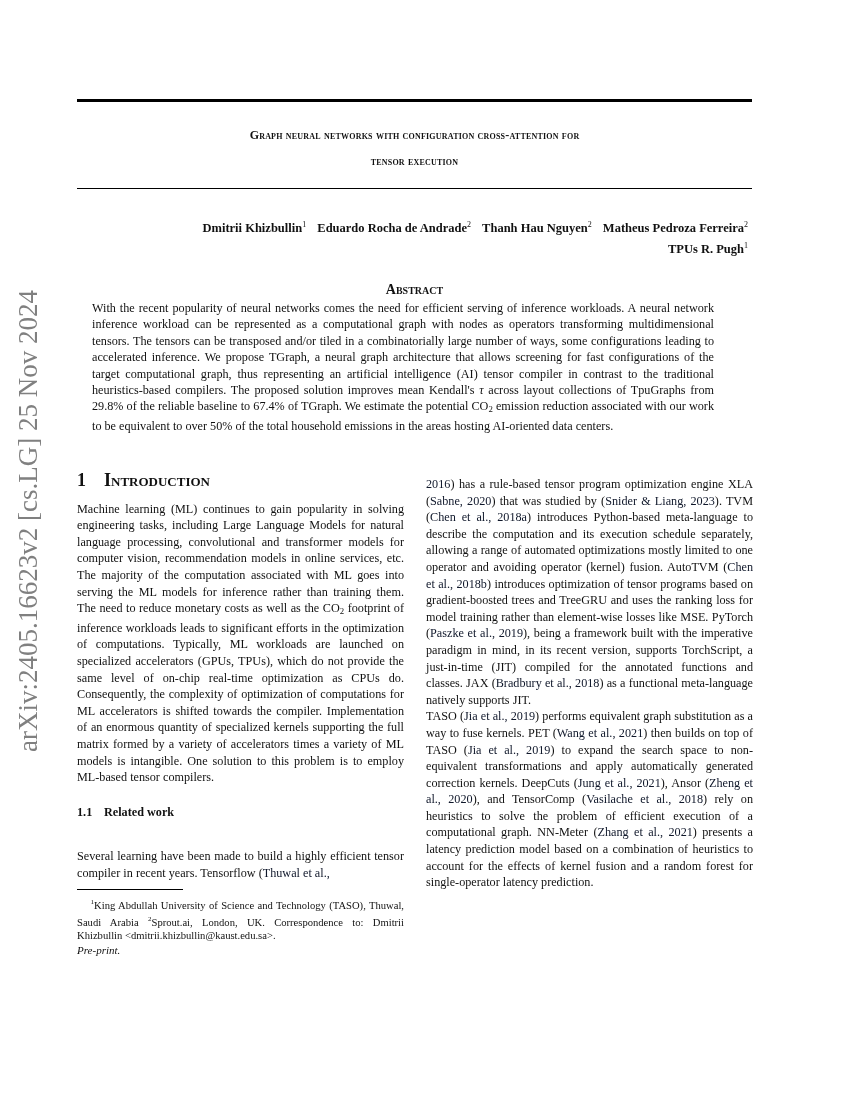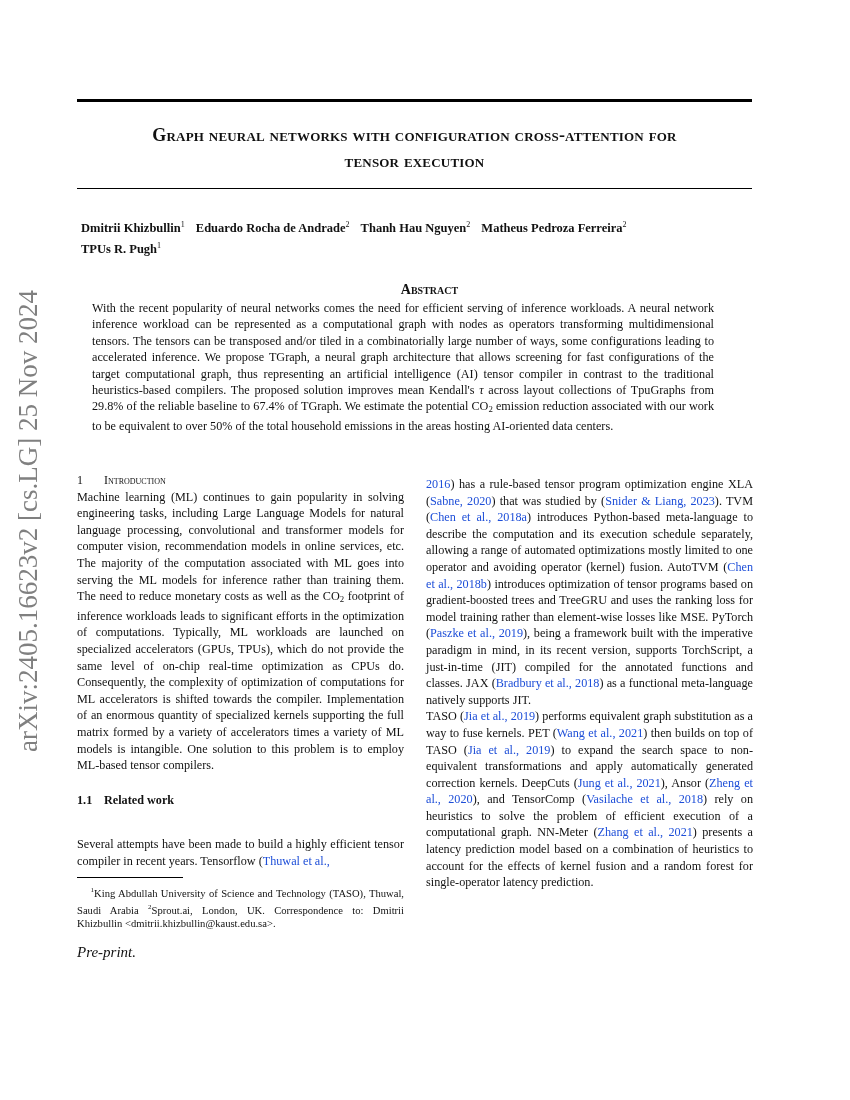--- a/index.html
+++ b/index.html
@@ -4,52 +4,52 @@
 <style>
   html, body { margin: 0; padding: 0; background: #ffffff; }
   body {
     width: 850px; height: 1100px; position: relative; overflow: hidden;
     font-family: "Liberation Serif", "DejaVu Serif", serif; color: #111;
   }
   .rule-top { position: absolute; left: 77px; top: 99px; width: 675px; height: 3px; background: #000; }
   .rule-mid { position: absolute; left: 77px; top: 188px; width: 675px; height: 1px; background: #000; }
   .title {
     position: absolute; left: 77px; top: 122px; width: 675px; text-align: center;
-    font-weight: bold; font-size: 18px; line-height: 26px; letter-spacing: 0.2px;
+    font-weight: bold; font-size: 12px; line-height: 26px; letter-spacing: 0.2px;
   }
   .title .sc { font-variant: small-caps; }
   .authors {
-    position: absolute; left: 77px; top: 216px; width: 675px; text-align: left;
+    position: absolute; left: 77px; top: 216px; width: 675px; text-align: right;
     font-weight: bold; font-size: 12.5px; line-height: 18px;
   }
   .authors .au { margin: 0 4px; white-space: nowrap; }
   .authors sup { font-weight: normal; font-size: 8px; vertical-align: 5px; }
   .abs-head {
-    position: absolute; left: 92px; top: 282px; width: 675px; text-align: center;
+    position: absolute; left: 77px; top: 282px; width: 675px; text-align: center;
     font-weight: bold; font-size: 14px; font-variant: small-caps;
   }
   .abs-body {
     position: absolute; left: 92px; top: 300px; width: 622px;
     font-size: 12.2px; line-height: 16.4px; text-align: justify;
   }
   .col { position: absolute; width: 327px; font-size: 12.2px; line-height: 16.6px; text-align: justify; hyphens: auto; }
   .col p { margin: 0; }
   .col-left { left: 77px; top: 472px; }
   .col-right { left: 426px; top: 476px; }
-  .sec-head { font-weight: normal; font-size: 12px; }
+  .sec-head { font-weight: bold; font-size: 18px; margin-bottom: 12px; }
   .sec-head .num { display: inline-block; width: 27px; }
   .sec-head .txt { font-variant: small-caps; }
   .subsec-head { font-weight: bold; font-size: 12.2px; margin: 18px 0 28px 0; }
   .subsec-head .num { display: inline-block; width: 27px; }
   .col-right p + p { }
-  a.cite { color: #1d4ed8; text-decoration: none; }
+  a.cite { color: #0f172a; text-decoration: none; }
   .fn-rule { width: 106px; height: 1px; background: #000; margin: 8px 0 6px 0; }
   .footnote { font-size: 10.6px; line-height: 13.6px; text-align: justify; }
   .footnote sup { font-size: 7px; }
-  .preprint { font-size: 15px; font-style: italic; margin-top: 14px; }
+  .preprint { font-size: 11px; font-style: italic; }
   .arxiv-side {
     position: absolute; left: 8px; top: 752px; width: 470px; height: 40px;
     transform: rotate(-90deg); transform-origin: 0 0;
     font-family: "Liberation Serif", "DejaVu Serif", serif; font-size: 27px; color: #808080;
     white-space: nowrap; line-height: 40px;
   }
   sub { font-size: 0.72em; vertical-align: -2px; }
 </style>
 </head>
 <body>
@@ -75,21 +75,21 @@
 <div class="abs-body"><span>With the recent popularity of neural networks comes the need for efficient serving of inference workloads. A neural network inference workload can be represented as a computational graph with nodes as operators transforming multidimensional tensors. The tensors can be transposed and/or tiled in a combinatorially large number of ways, some configurations leading to accelerated inference. We propose TGraph, a neural graph architecture that allows screening for fast configurations of the target computational graph, thus representing an artificial intelligence (AI) tensor compiler in contrast to the traditional heuristics-based compilers. The proposed solution improves mean Kendall's </span><i>τ</i><span> across layout collections of TpuGraphs from 29.8% of the reliable baseline to 67.4% of TGraph. We estimate the potential CO</span><sub>2</sub><span> emission reduction associated with our work to be equivalent to over 50% of the total household emissions in the areas hosting AI-oriented data centers.</span></div>
 
 <div class="col col-left">
   <div class="sec-head">
     <span class="num">1</span><span class="txt">Introduction</span>
   </div>
   <p><span>Machine learning (ML) continues to gain popularity in solving engineering tasks, including Large Language Models for natural language processing, convolutional and transformer models for computer vision, recommendation models in online services, etc. The majority of the computation associated with ML goes into serving the ML models for inference rather than training them. The need to reduce monetary costs as well as the CO</span><sub>2</sub><span> footprint of inference workloads leads to significant efforts in the optimization of computations. Typically, ML workloads are launched on specialized accelerators (GPUs, TPUs), which do not provide the same level of on-chip real-time optimization as CPUs do. Consequently, the complexity of optimization of computations for ML accelerators is shifted towards the compiler. Implementation of an enormous quantity of specialized kernels supporting the full matrix formed by a variety of accelerators times a variety of ML models is intangible. One solution to this problem is to employ ML-based tensor compilers.</span></p>
   <div class="subsec-head">
     <span class="num">1.1</span><span>Related work</span>
   </div>
-  <p><span>Several attempts have been made to build a highly efficient tensor compiler in recent years. Tensorflow (</span><a class="cite">Thuwal et al.,</a></p>
+  <p><span>Several learning have been made to build a highly efficient tensor compiler in recent years. Tensorflow (</span><a class="cite">Thuwal et al.,</a></p>
   <div class="fn-rule"></div>
   <div class="footnote">&nbsp;&nbsp;&nbsp;&nbsp;<sup>1</sup><span>King Abdullah University of Science and Technology (TASO), Thuwal, Saudi Arabia </span><sup>2</sup><span>Sprout.ai, London, UK. Correspondence to: Dmitrii Khizbullin &lt;dmitrii.khizbullin@kaust.edu.sa&gt;.</span></div>
   <div class="preprint">Pre-print.</div>
 </div>
 
 <div class="col col-right">
   <p><a class="cite">2016</a><span>) has a rule-based tensor program optimization engine XLA (</span><a class="cite">Sabne, 2020</a><span>) that was studied by (</span><a class="cite">Snider &amp; Liang,</a> <a class="cite">2023</a><span>). TVM (</span><a class="cite">Chen et al., 2018a</a><span>) introduces Python-based meta-language to describe the computation and its execution schedule separately, allowing a range of automated optimizations mostly limited to one operator and avoiding operator (kernel) fusion. AutoTVM (</span><a class="cite">Chen et al., 2018b</a><span>) introduces optimization of tensor programs based on gradient-boosted trees and TreeGRU and uses the ranking loss for model training rather than element-wise losses like MSE. PyTorch (</span><a class="cite">Paszke et al., 2019</a><span>), being a framework built with the imperative paradigm in mind, in its recent version, supports TorchScript, a just-in-time (JIT) compiled for the annotated functions and classes. JAX (</span><a class="cite">Bradbury et al., 2018</a><span>) as a functional meta-language natively supports JIT.</span></p>
   <p><span>TASO (</span><a class="cite">Jia et al., 2019</a><span>) performs equivalent graph substitution as a way to fuse kernels. PET (</span><a class="cite">Wang et al., 2021</a><span>) then builds on top of TASO (</span><a class="cite">Jia et al., 2019</a><span>) to expand the search space to non-equivalent transformations and apply automatically generated correction kernels. DeepCuts (</span><a class="cite">Jung et al., 2021</a><span>), Ansor (</span><a class="cite">Zheng et al., 2020</a><span>), and TensorComp (</span><a class="cite">Vasilache et al., 2018</a><span>) rely on heuristics to solve the problem of efficient execution of a computational graph. NN-Meter (</span><a class="cite">Zhang et al., 2021</a><span>) presents a latency prediction model based on a combination of heuristics to account for the effects of kernel fusion and a random forest for single-operator latency prediction.</span></p>
 </div>
 

